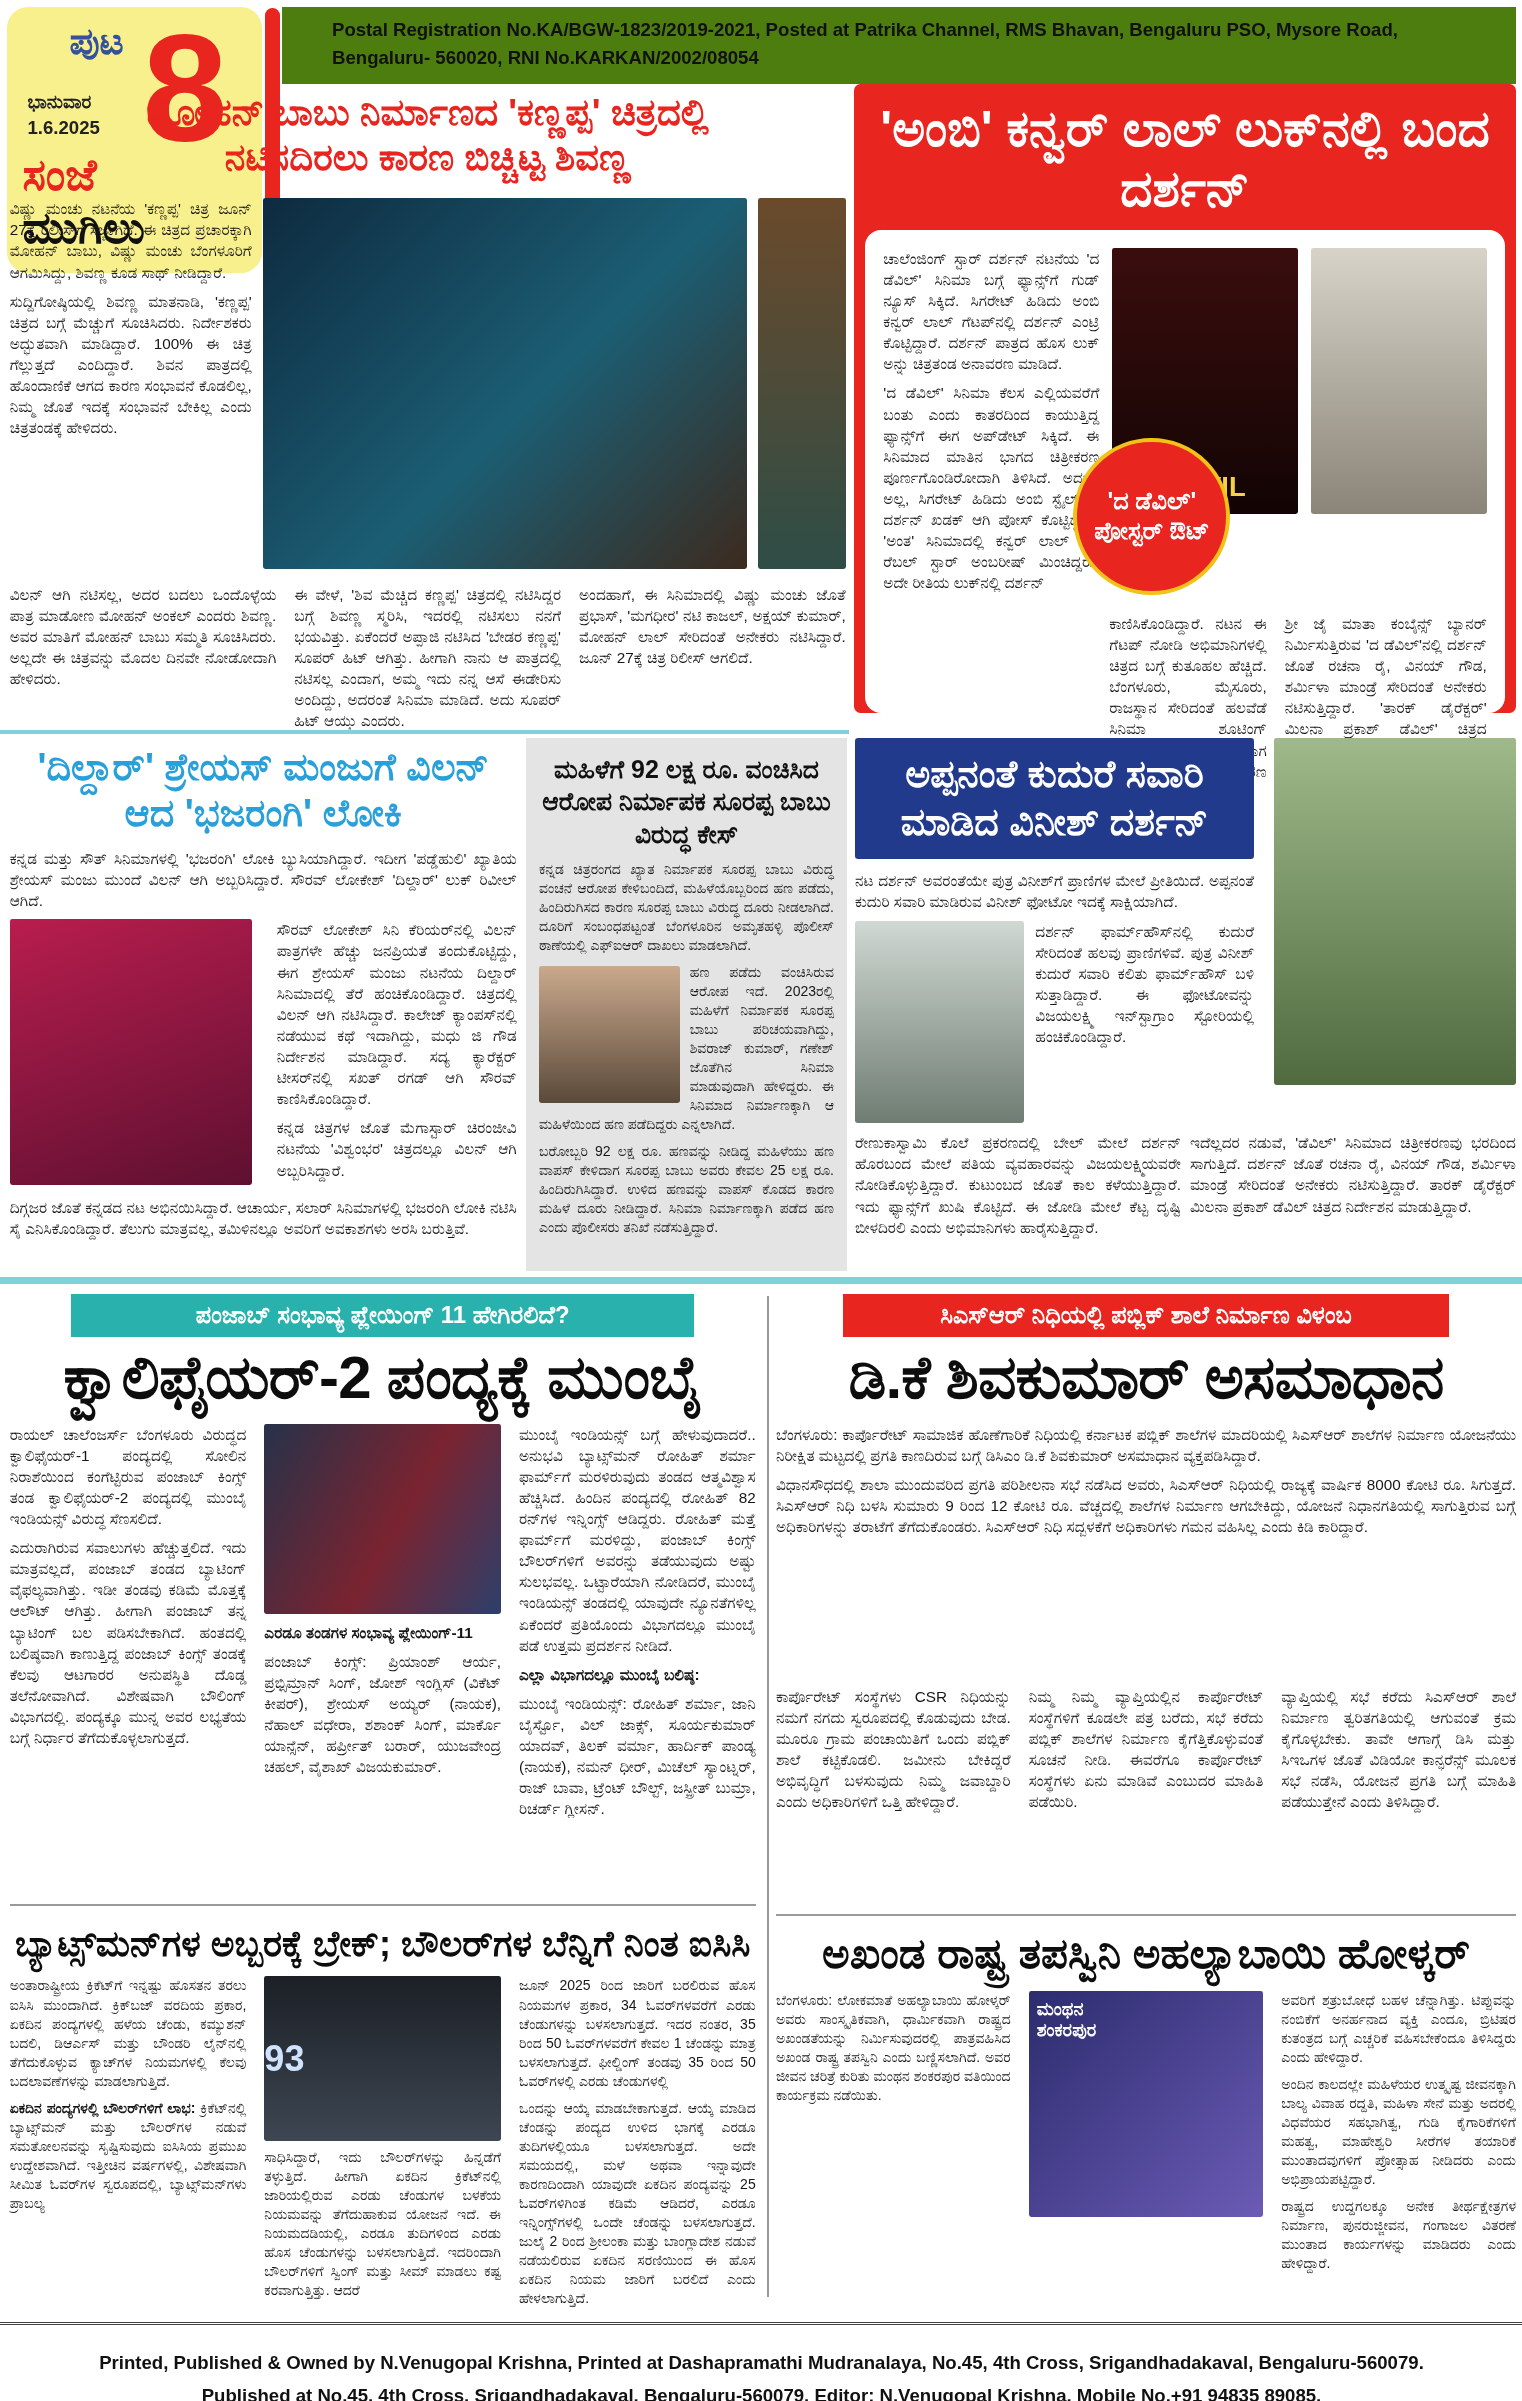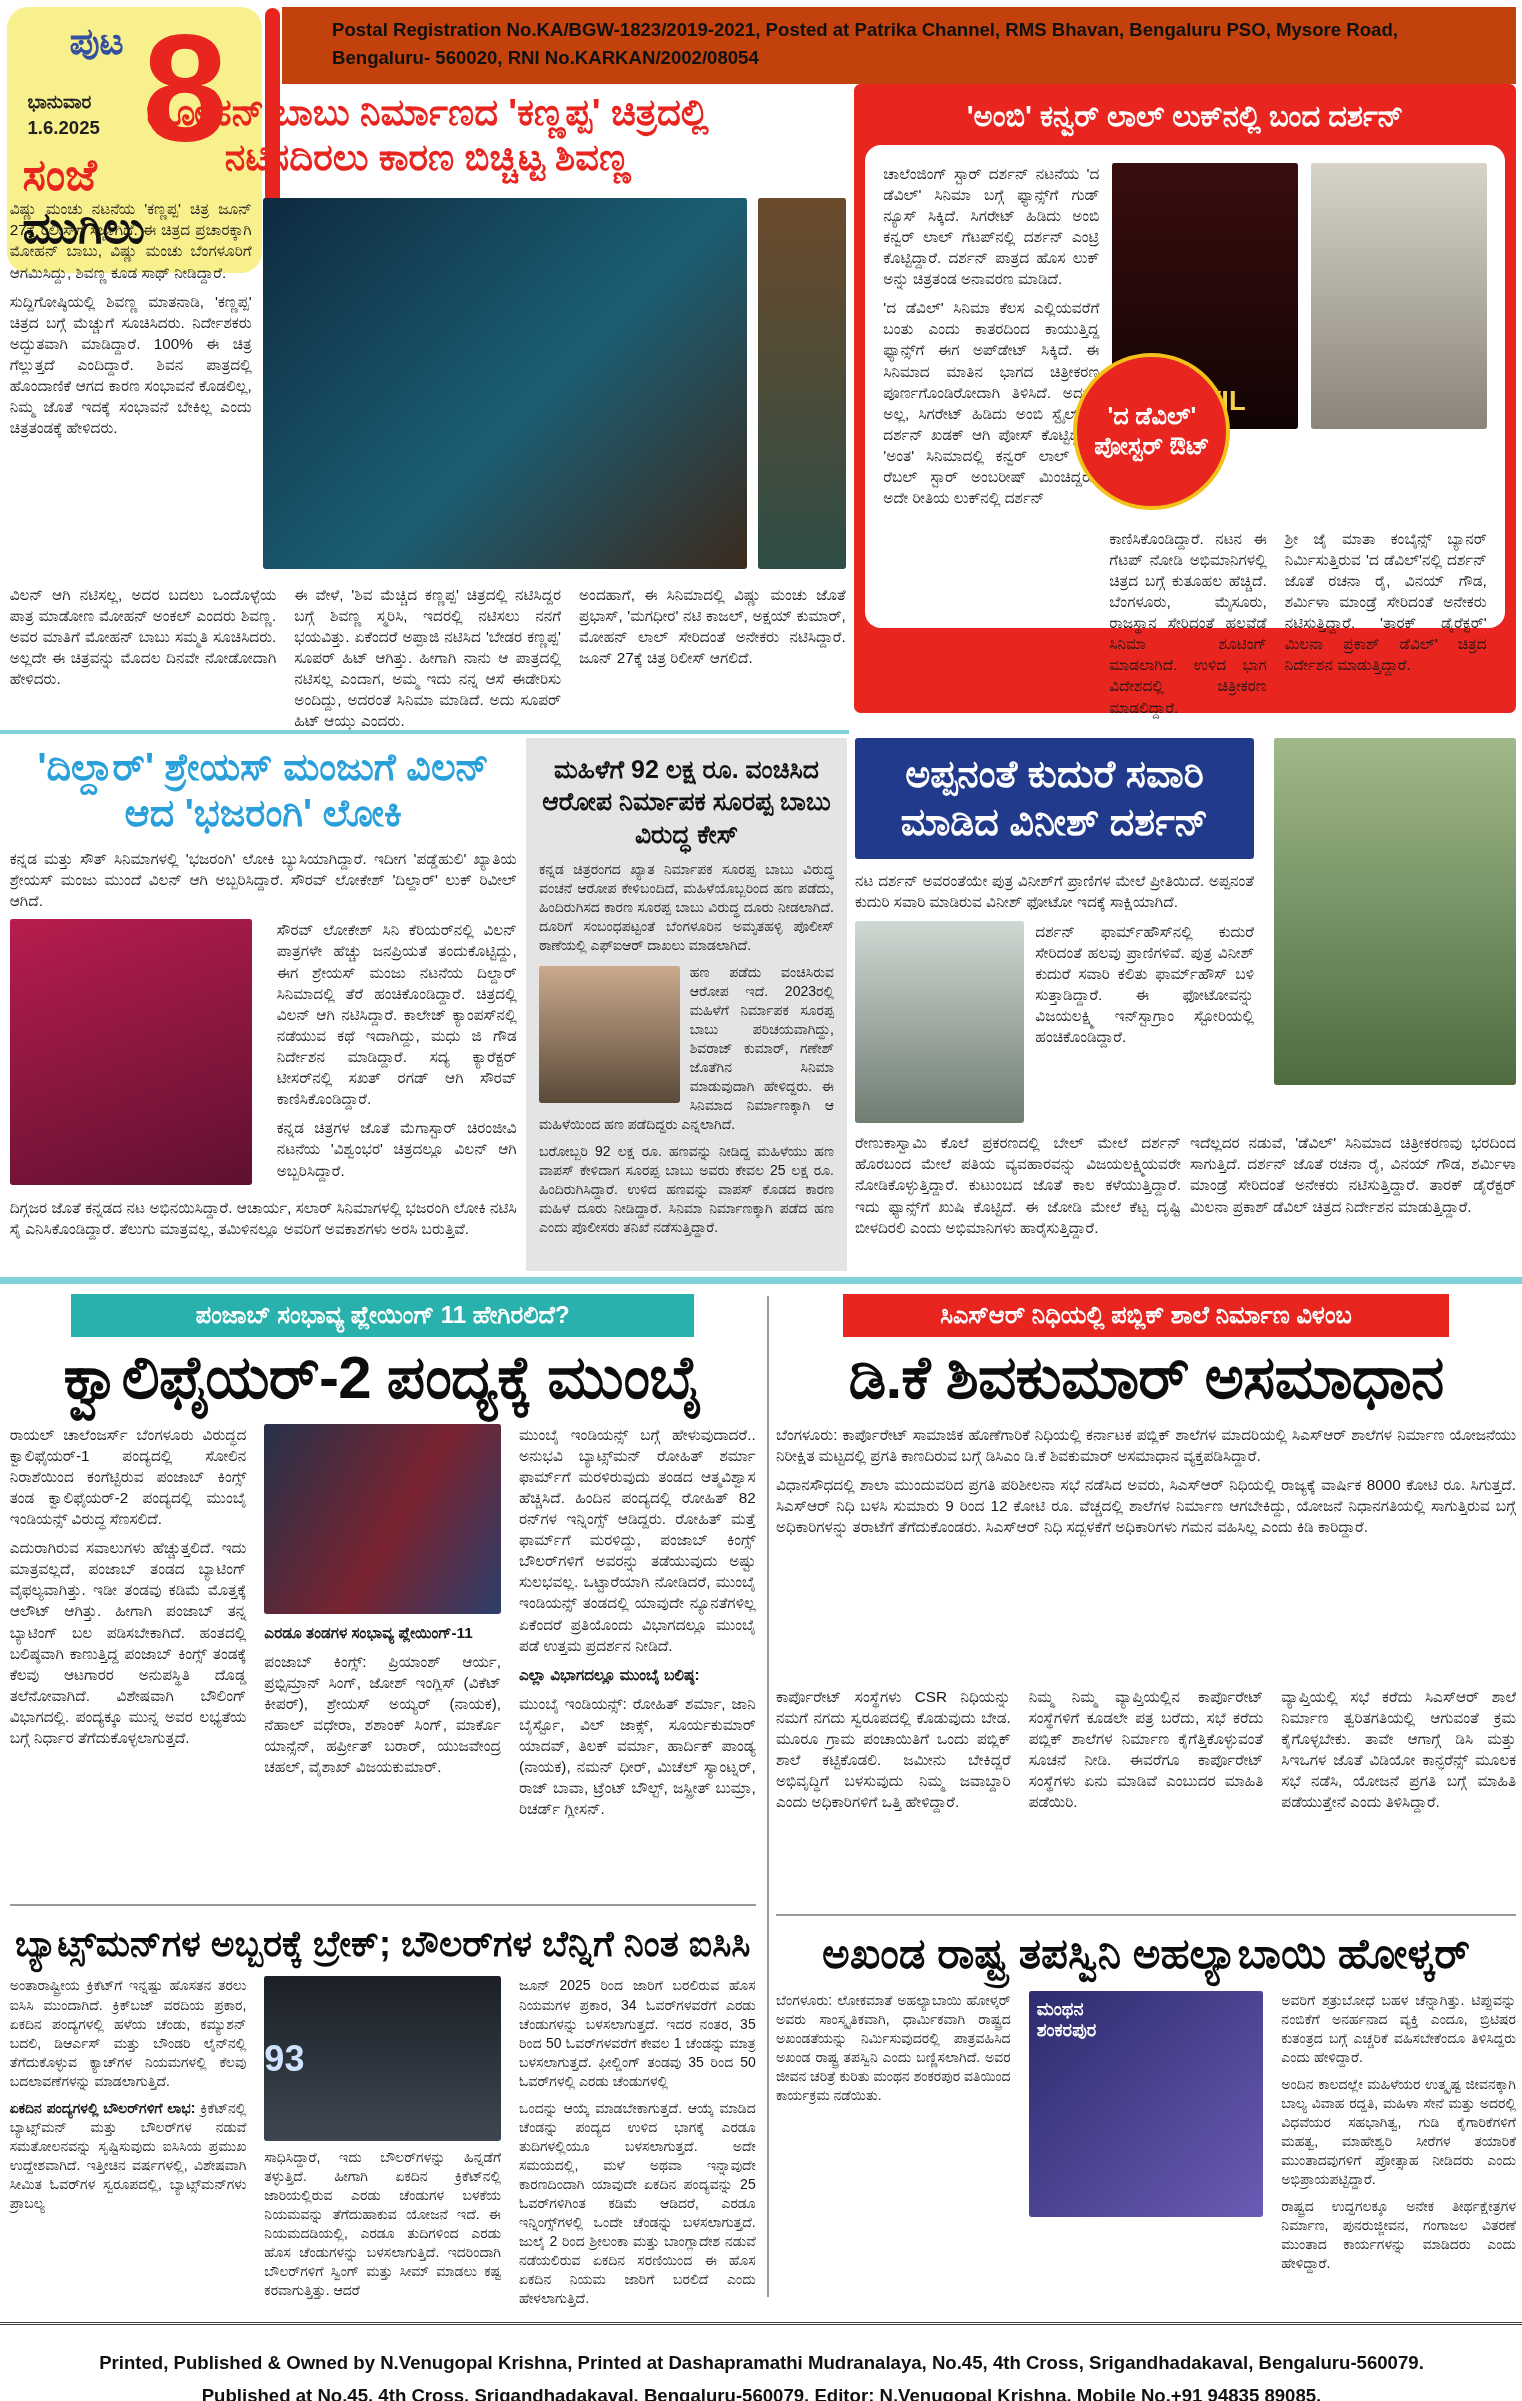--- a/index.html
+++ b/index.html
@@ -12,27 +12,27 @@
   .para{margin:0 0 8px 0;}
   .bold{font-weight:bold;}
   
   .masthead{background:#f8ef8d;border-radius:21px;}
   .mast-put{color:#33519e;font-weight:bold;font-size:37px;}
   .mast-8{color:#e8251f;font-weight:bold;font-size:153px;line-height:1;}
   .mast-day,.mast-date{color:#222;font-size:18.6px;font-weight:bold;}
   .mast-sanje{color:#e8251f;font-weight:bold;font-size:44px;line-height:1.1;}
   .mast-mugilu{color:#111;font-weight:bold;font-size:44px;line-height:1.1;}
   .red-curve{background:#e8251f;border-radius:9.7px;}
-  .yellow-strip{background:#c2410c;}
+  .yellow-strip{background:#4d7c0f;}
   .postal{font-size:18.6px;font-weight:bold;color:#111;line-height:1.5;}
   
   .a1-head{color:#e8251f;font-weight:bold;font-size:37px;line-height:1.22;text-align:center;}
   
   .devil-box{background:#e8251f;border-radius:6.5px;}
-  .devil-head{color:#fff;font-weight:bold;font-size:29px;line-height:1.2;text-align:center;padding:14.5px 8px 11.3px;}
+  .devil-head{color:#fff;font-weight:bold;font-size:50px;line-height:1.2;text-align:center;padding:14.5px 8px 11.3px;}
   .devil-panel{background:#fff;border-radius:16px;margin:0 11.3px 11.3px;padding:18px;position:relative;}
   .devil-badge{position:absolute;width:157px;height:157px;border-radius:50%;background:#e8251f;
     border:4.8px solid #f3c117;color:#fff;font-weight:bold;font-size:24px;line-height:1.25;
     display:flex;align-items:center;justify-content:center;text-align:center;padding:8px;box-sizing:border-box;}
   
   .a3-head{color:#2aa0da;font-weight:bold;font-size:38px;line-height:1.22;text-align:center;}
   .gray-panel{background:#e4e4e4;}
   .a4-head{color:#111;font-weight:bold;font-size:25px;line-height:1.3;text-align:center;}
   .a5-headbox{background:#223a8c;color:#fff;font-weight:bold;font-size:38px;line-height:1.25;
     text-align:center;padding:13px 9.7px;border-radius:3.2px;}

